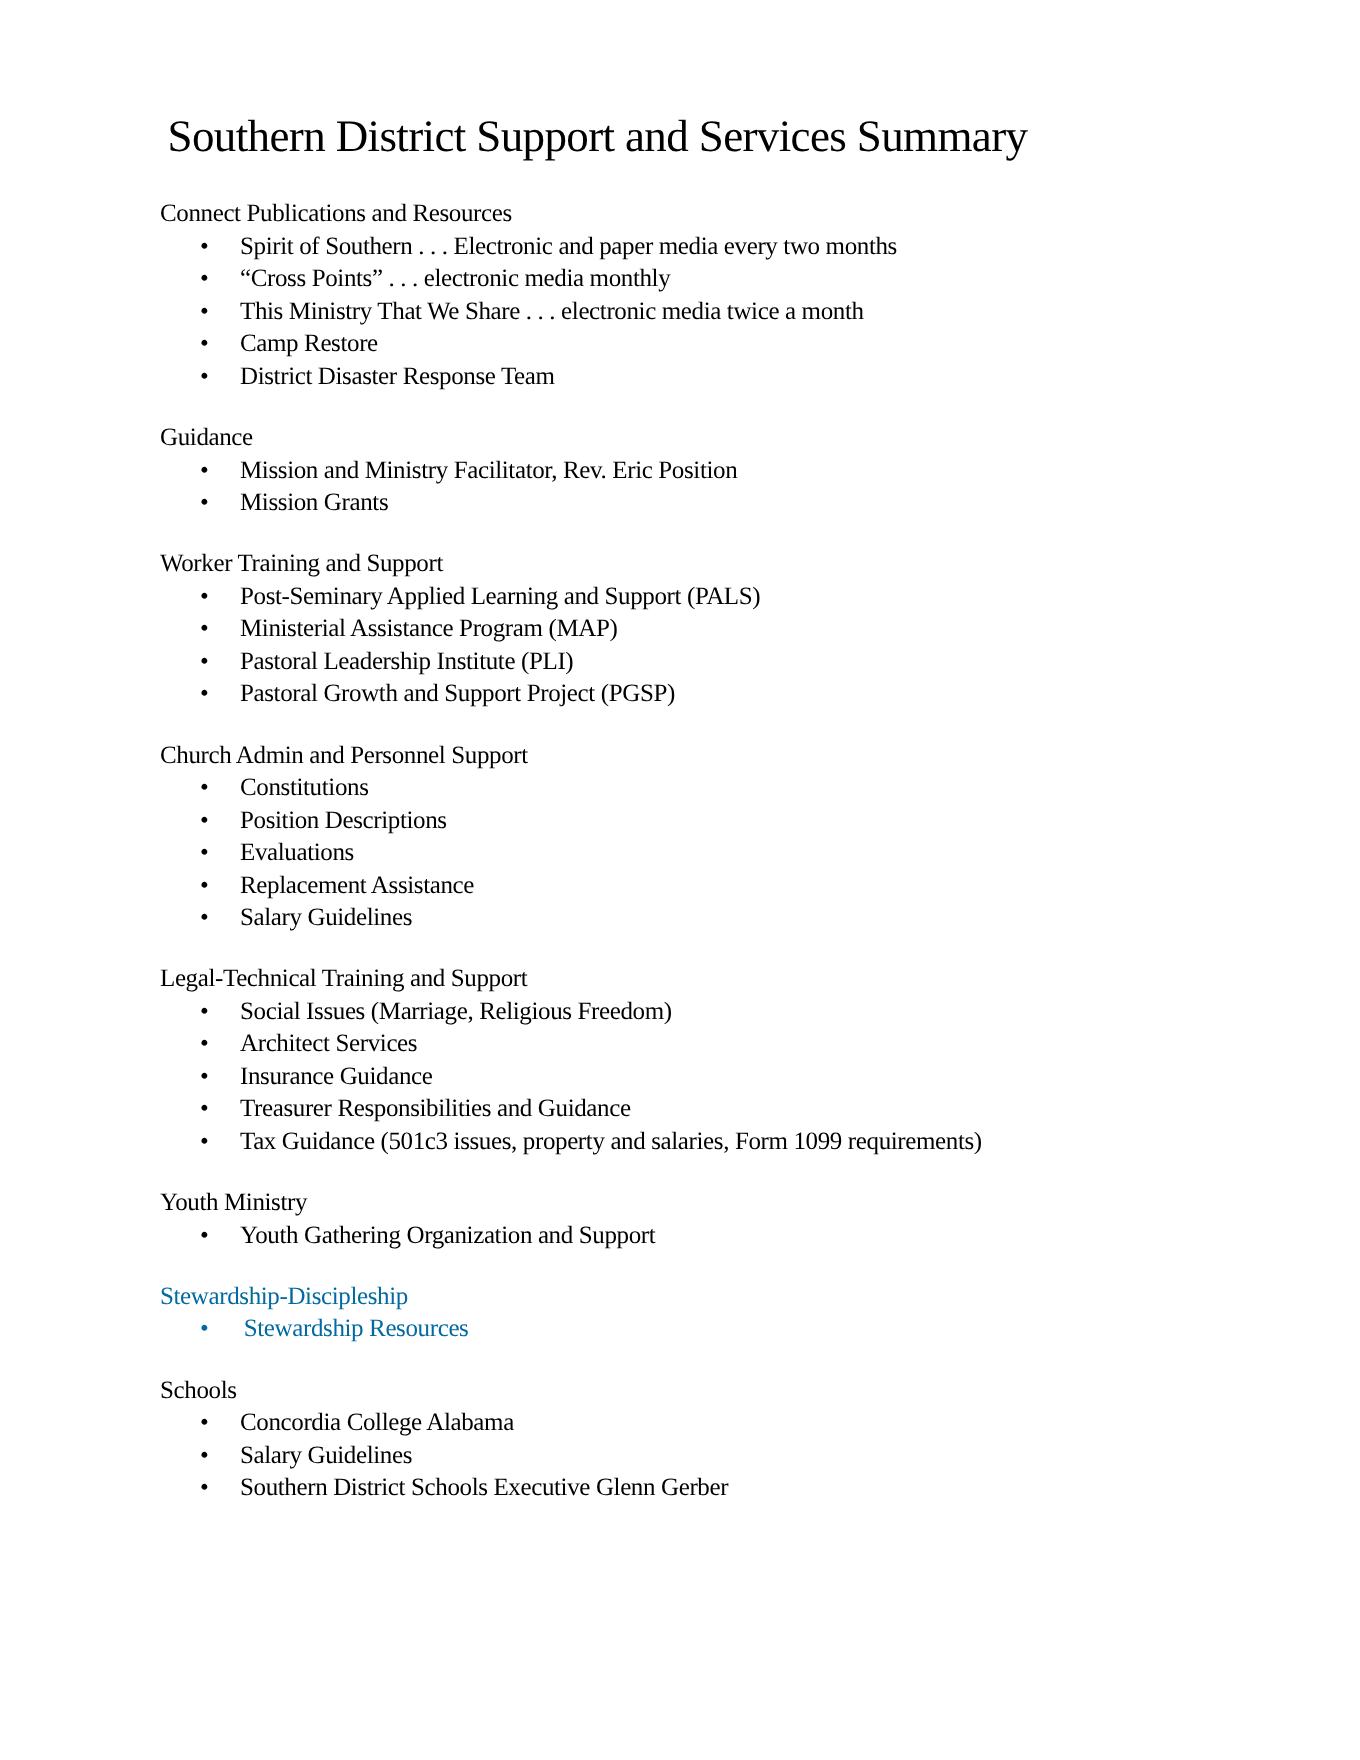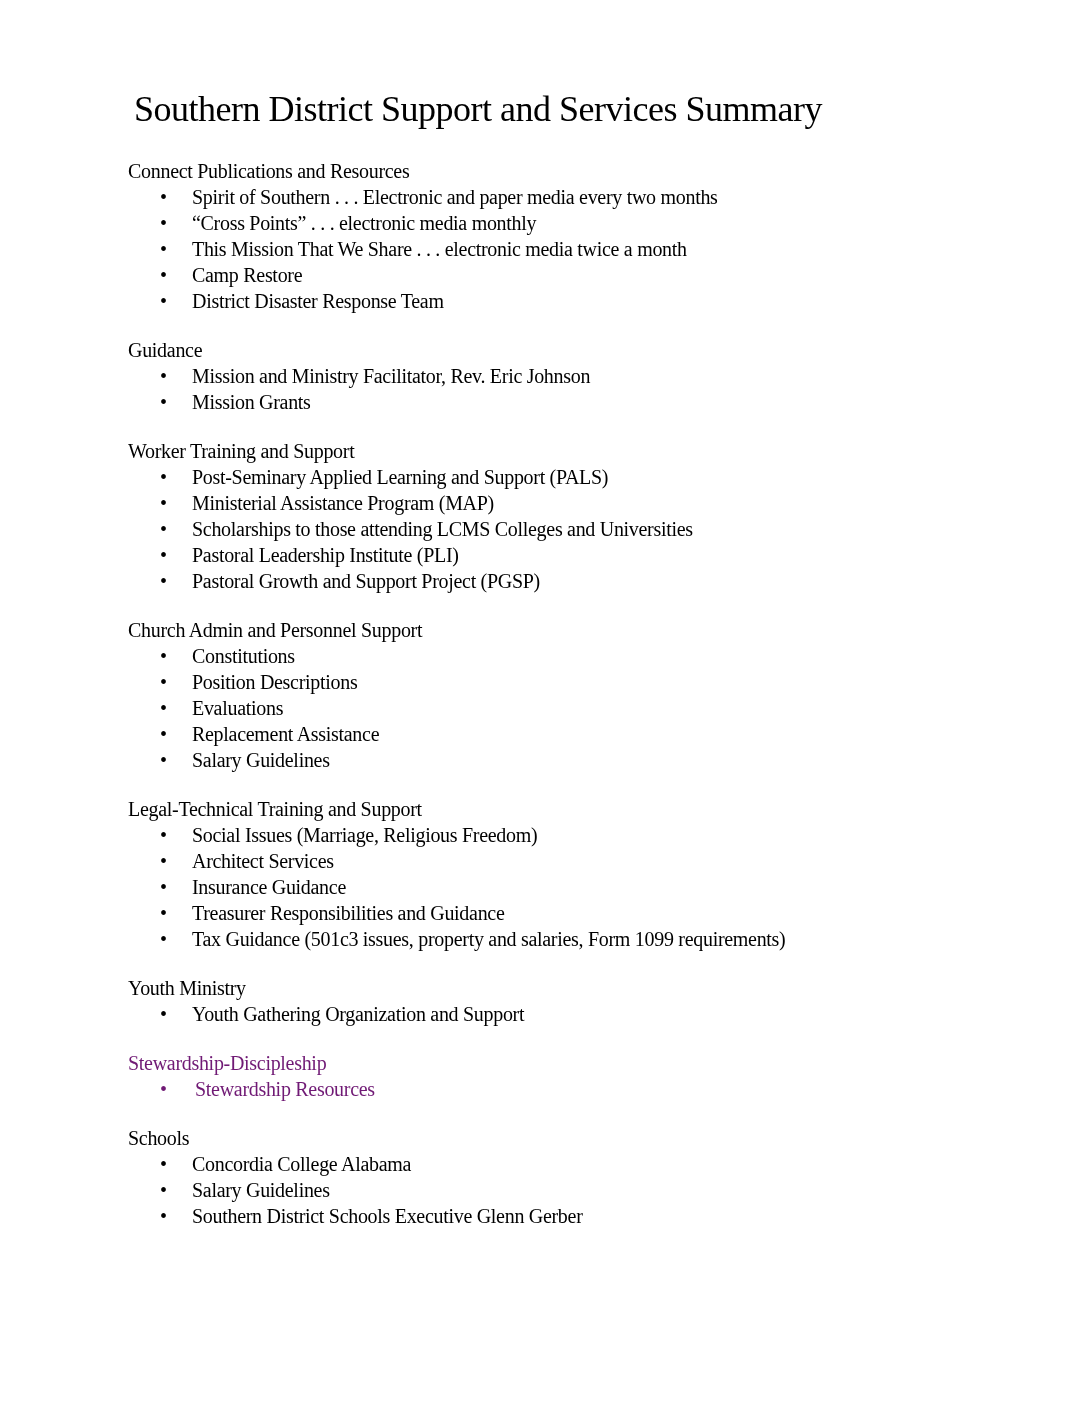--- a/index.html
+++ b/index.html
@@ -6,52 +6,51 @@
   body { width: 1088px; height: 1408px; position: relative; overflow: hidden;
          font-family: "Liberation Serif", serif; color: #000; }
   .title { position: absolute; top: 88px; left: 0; width: 956px; text-align: center;
            font-size: 36px; letter-spacing: -0.5px; }
   .doc { position: absolute; top: 154px; left: 128px; width: 900px; }
   .section { margin: 4px 0 23px 0; }
   .heading { font-size: 20px; line-height: 26px; letter-spacing: -0.3px; }
   ul { list-style: none; margin: 0; padding: 0; }
   li { position: relative; font-size: 20px; line-height: 26px; padding-left: 64px; letter-spacing: -0.3px; }
   li::before { content: "\2022"; position: absolute; left: 32px; top: 0; font-size: 20px; }
-  .gray { color: #701a75; letter-spacing: 0; }
+  .gray { color: #0369a1; letter-spacing: 0; }
   .gray li { padding-left: 67px; }
 </style>
 </head>
 <body>
 
 <div class="title">Southern District Support and Services Summary</div>
 
 <div class="doc">
   <div class="section">
     <div class="heading">Connect Publications and Resources</div>
     <ul>
       <li>Spirit of Southern . . . Electronic and paper media every two months</li>
       <li>“Cross Points” . . . electronic media monthly</li>
-      <li>This Mission That We Share . . . electronic media twice a month</li>
+      <li>This Ministry That We Share . . . electronic media twice a month</li>
       <li>Camp Restore</li>
       <li>District Disaster Response Team</li>
     </ul>
   </div>
   <div class="section">
     <div class="heading">Guidance</div>
     <ul>
-      <li>Mission and Ministry Facilitator, Rev. Eric Johnson</li>
+      <li>Mission and Ministry Facilitator, Rev. Eric Position</li>
       <li>Mission Grants</li>
     </ul>
   </div>
   <div class="section">
     <div class="heading">Worker Training and Support</div>
     <ul>
       <li>Post-Seminary Applied Learning and Support (PALS)</li>
       <li>Ministerial Assistance Program (MAP)</li>
-      <li>Scholarships to those attending LCMS Colleges and Universities</li>
       <li>Pastoral Leadership Institute (PLI)</li>
       <li>Pastoral Growth and Support Project (PGSP)</li>
     </ul>
   </div>
   <div class="section">
     <div class="heading">Church Admin and Personnel Support</div>
     <ul>
       <li>Constitutions</li>
       <li>Position Descriptions</li>
       <li>Evaluations</li>

